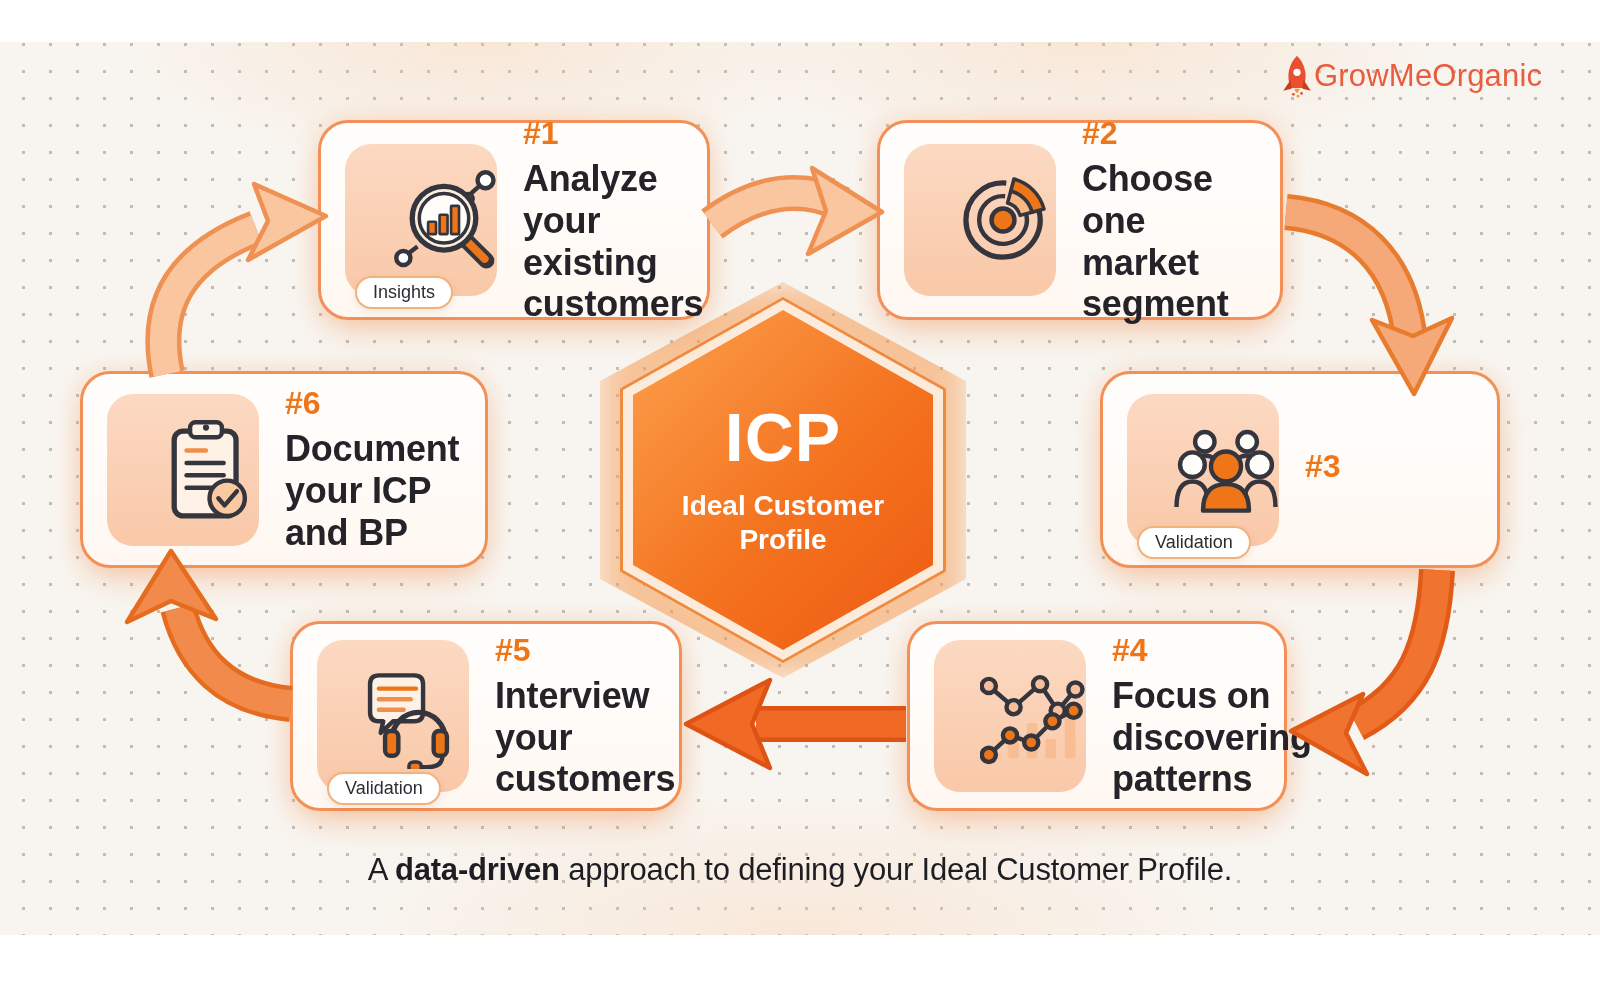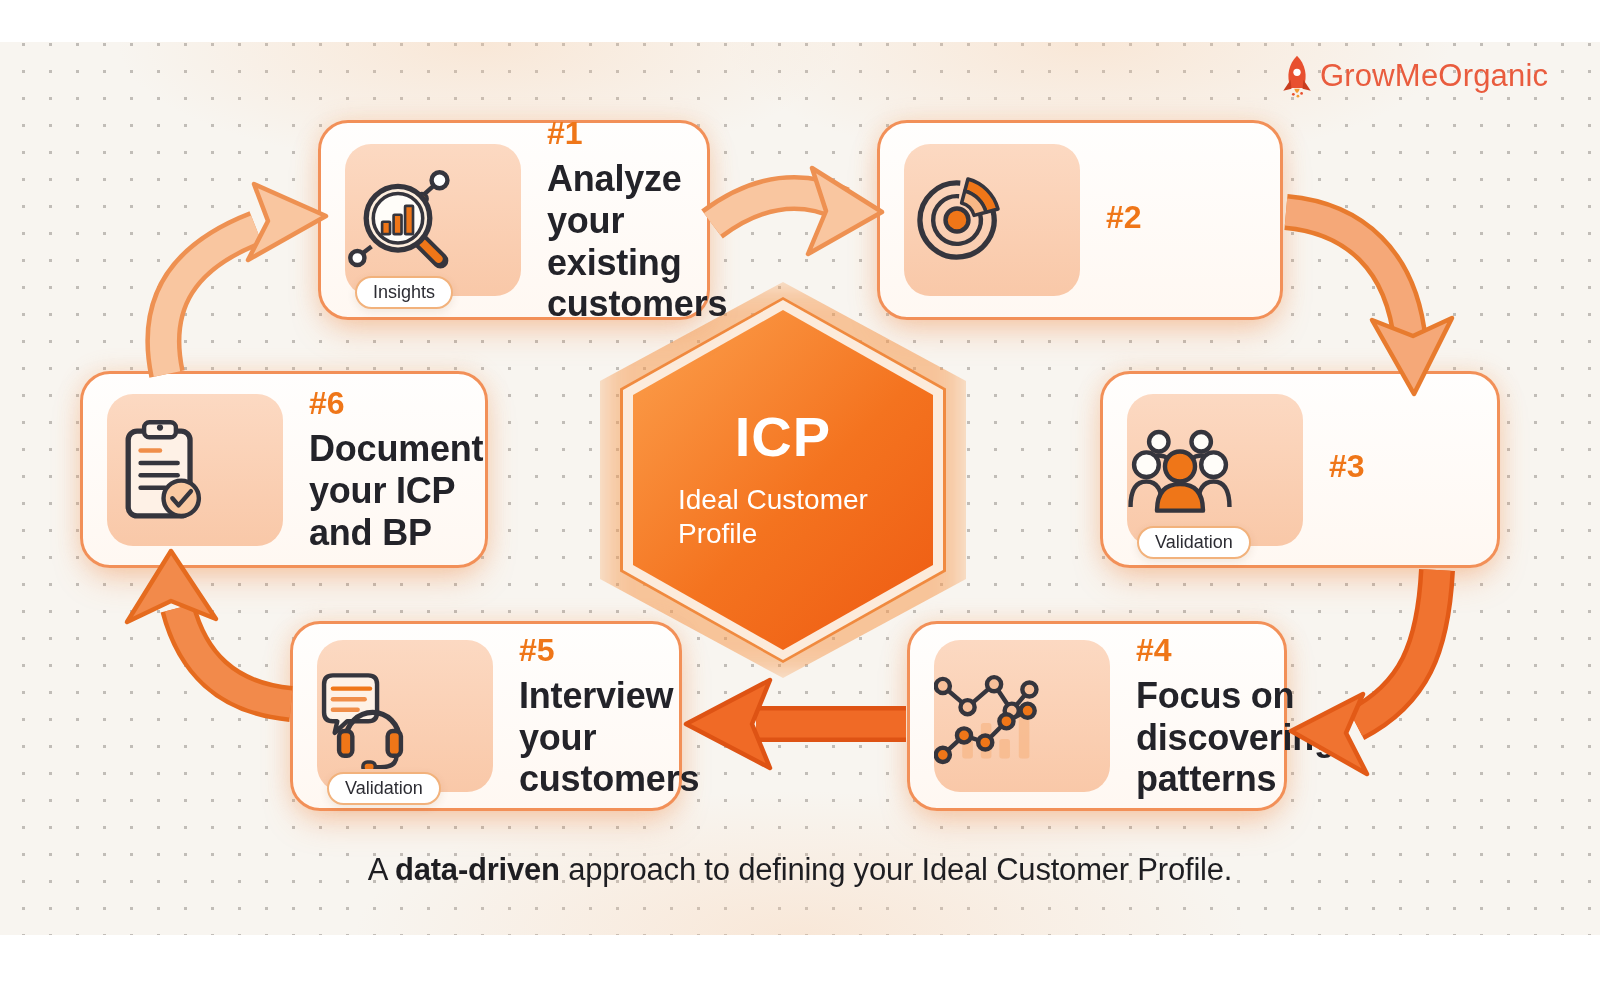--- a/index.html
+++ b/index.html
@@ -11,31 +11,31 @@
     background-color:#f8f5f0;
     background-image:
       radial-gradient(520px 180px at 30% 0%, rgba(250,195,150,.28), transparent 70%),
       radial-gradient(520px 180px at 68% 0%, rgba(250,195,150,.28), transparent 70%),
       radial-gradient(620px 200px at 50% 100%, rgba(250,200,160,.30), transparent 72%),
       radial-gradient(circle, rgba(148,144,138,.55) 1.8px, transparent 2px);
     background-size:auto,auto,auto,27px 27px;
     background-position:0 0,0 0,0 0,10px 16px;}
 
   
-  .logo{position:absolute;top:54px;left:1280px;display:flex;align-items:center;gap:6px;}
+  .logo{position:absolute;top:54px;left:1280px;display:flex;align-items:center;}
   .logo-text{font-size:31px;color:#e95c3e;letter-spacing:.2px;font-weight:400;}
 
   
   .card{position:absolute;background:linear-gradient(180deg,#fffefd 0%,#fff8f2 100%);
     border:3px solid #f29058;border-radius:30px;display:flex;align-items:center;gap:26px;
     padding-left:24px;box-sizing:border-box;
     box-shadow:0 16px 34px -8px rgba(238,125,55,.35),0 0 22px rgba(247,170,112,.30);}
-  .tile{position:relative;flex:none;width:176px;height:152px;border-radius:26px;
+  .tile{position:relative;flex:none;width:152px;height:152px;border-radius:26px;
     background:linear-gradient(180deg,#fcd9c2 0%,#f9c8a8 100%);
-    display:flex;align-items:center;justify-content:flex-start;}
+    display:flex;align-items:center;justify-content:flex-end;}
   .badge{position:absolute;left:10px;bottom:-13px;background:#ffffff;border:2px solid #f2b27c;
     border-radius:999px;padding:4px 16px;font-size:18px;font-weight:500;color:#2c2c33;
     box-shadow:0 3px 8px rgba(120,70,30,.10);white-space:nowrap;}
   .text{display:flex;flex-direction:column;}
   .step-num{color:#ef7618;font-size:32px;font-weight:800;margin-bottom:6px;}
   .step-title{color:#232329;font-size:36px;font-weight:600;line-height:1.16;letter-spacing:-.2px;}
 
   #card1{left:318px;top:120px;width:392px;height:200px;}
   #card2{left:877px;top:120px;width:406px;height:200px;}
   #card3{left:1100px;top:371px;width:400px;height:197px;}
@@ -47,22 +47,22 @@
 
   
   .hex{clip-path:polygon(50% 0,100% 25%,100% 75%,50% 100%,0 75%,0 25%);position:absolute;}
   .hex-glow{left:600px;top:282px;width:366px;height:396px;background:rgba(246,155,82,.55);filter:blur(16px);}
   .hex-ring-outer{left:620px;top:297px;width:326px;height:366px;background:#f08a3f;}
   .hex-ring-mid{left:623px;top:300px;width:320px;height:360px;background:#fcebdb;}
   .hex-main{left:633px;top:310px;width:300px;height:340px;
     background:linear-gradient(135deg,#fca14e 0%,#f4731f 55%,#ee5a12 100%);}
   .hex-text{position:absolute;left:633px;top:310px;width:300px;height:340px;display:flex;
     flex-direction:column;align-items:center;justify-content:center;color:#ffffff;}
-  .hex-acronym{font-size:56px;font-weight:800;letter-spacing:1px;line-height:1;margin-bottom:18px;}
-  .hex-label{font-size:28px;font-weight:400;width:210px;text-align:left;line-height:1.2;}
+  .hex-acronym{font-size:68px;font-weight:800;letter-spacing:1px;line-height:1;margin-bottom:18px;}
+  .hex-label{font-size:28px;font-weight:700;width:210px;text-align:center;line-height:1.2;}
 
   
   .arrows{position:absolute;left:0;top:0;width:1600px;height:984px;pointer-events:none;}
 
   
   .caption{position:absolute;left:0;top:852px;width:1600px;text-align:center;
     font-size:31px;color:#1e1e22;letter-spacing:-.2px;}
   .caption b{font-weight:700;}
 
   .icon-svg{width:106px;height:106px;}
@@ -111,20 +111,21 @@
       <svg class="icon-svg" viewBox="-60 -60 120 120">
         <path d="M 40.6,-10.9 A 42 42 0 1 1 3.7,-41.8" fill="none" stroke="#35353d" stroke-width="6"></path>
         <path d="M 26.1,-7 A 27 27 0 1 1 2.4,-26.9" fill="none" stroke="#35353d" stroke-width="5"></path>
         <circle cx="0" cy="0" r="13" fill="#ef7618" stroke="#35353d" stroke-width="5"></circle>
         <path d="M 12.4,-46.4 A 48 48 0 0 1 46.4,-12.4 L 32.8,-8.8 A 34 34 0 0 0 8.8,-32.8 Z" fill="#ef7618" stroke="#35353d" stroke-width="4" stroke-linejoin="round"></path>
         <path d="M 8.8,-32.8 A 34 34 0 0 1 32.8,-8.8 L 19.3,-5.2 A 20 20 0 0 0 5.2,-19.3 Z" fill="#f8b886" stroke="#35353d" stroke-width="4" stroke-linejoin="round"></path>
       </svg>
     </div>
     <div class="text">
       <span class="step-num">#2</span>
+      <span class="step-title">Choose one market segment</span>
     </div>
   </div>
 
   <div class="card" id="card3">
     <div class="tile">
       <svg class="icon-svg" viewBox="-60 -60 120 120">
         <circle cx="-24" cy="-32" r="11" fill="#fffdf9" stroke="#35353d" stroke-width="5"></circle>
         <circle cx="24" cy="-32" r="11" fill="#fffdf9" stroke="#35353d" stroke-width="5"></circle>
         <path d="M -36,-12 Q -24,-21 -12,-12" fill="none" stroke="#35353d" stroke-width="5"></path>
         <path d="M 12,-12 Q 24,-21 36,-12" fill="none" stroke="#35353d" stroke-width="5"></path>

